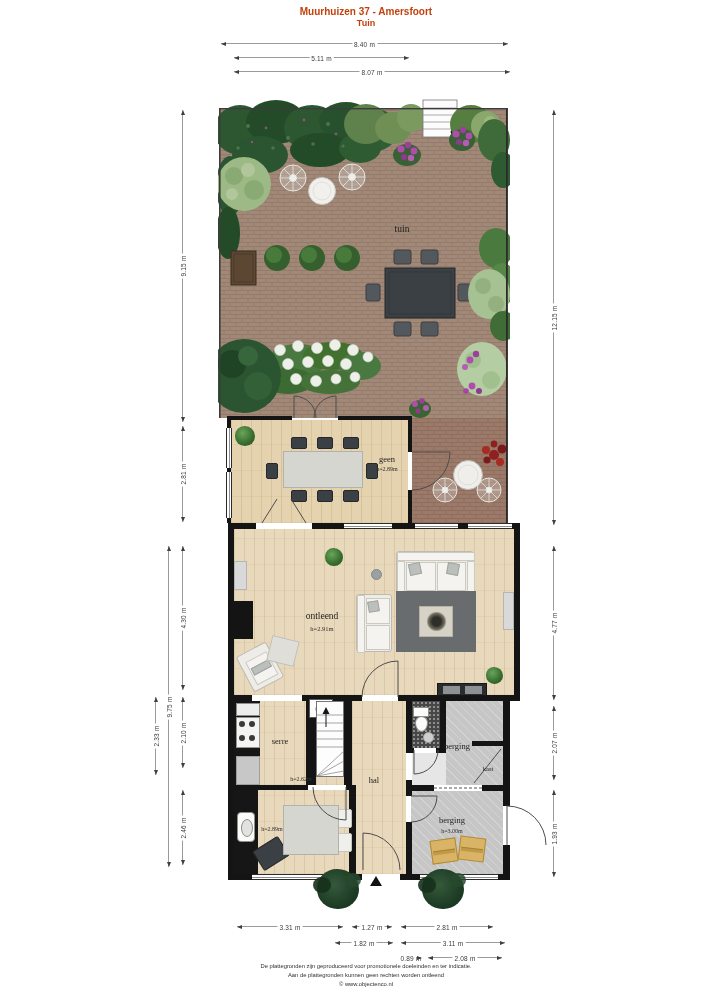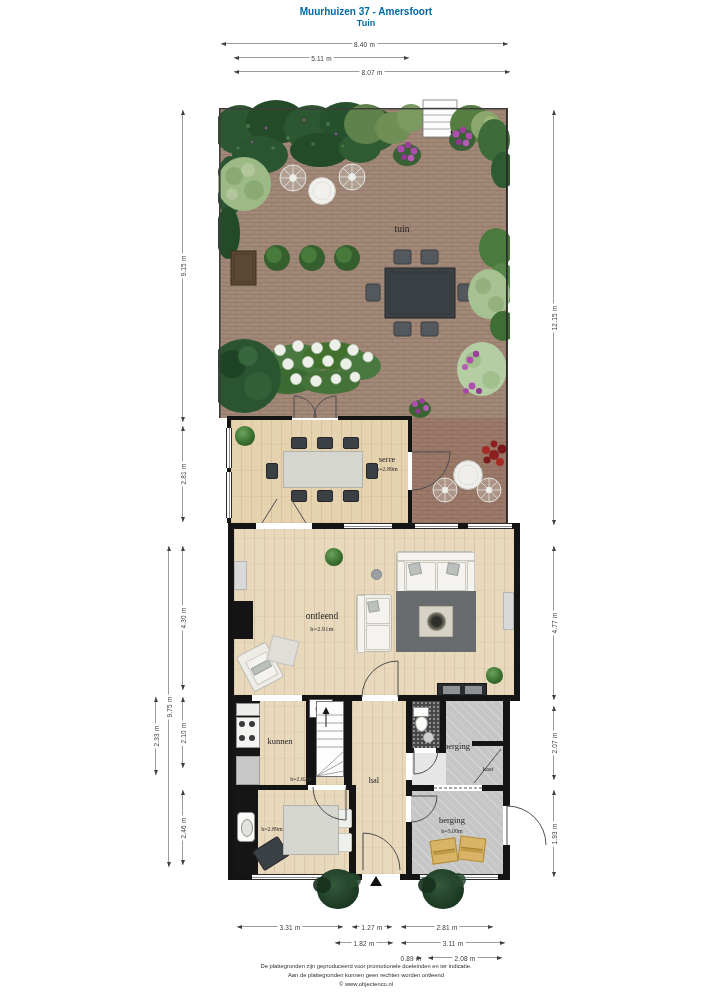--- a/index.html
+++ b/index.html
@@ -1,20 +1,20 @@
 <!DOCTYPE html>
 <html><head>
 <meta charset="utf-8">
 <style>
   html,body{margin:0;padding:0;background:#fff;}
   .page{position:relative;width:707px;height:1000px;background:#fff;overflow:hidden;
         font-family:"Liberation Sans",sans-serif;}
   .abs{position:absolute;}
   
-  .title-block{position:absolute;left:25px;right:0;top:6px;text-align:center;color:#0369a1;}
+  .title-block{position:absolute;left:25px;right:0;top:6px;text-align:center;color:#c2410c;}
   .title{font-size:10px;font-weight:bold;}
   .subtitle{font-size:9px;font-weight:bold;margin-top:1px;}
   .footer{position:absolute;left:25px;right:0;top:962px;text-align:center;
           font-size:5.8px;color:#2e2e2e;line-height:1.55;}
   
   .dim{position:absolute;}
   .dim-h{border-top:1px solid #9b9b9b;height:0;}
   .dim-h::before,.dim-h::after{content:"";position:absolute;top:-2.5px;width:0;height:0;
       border-top:2px solid transparent;border-bottom:2px solid transparent;}
   .dim-h::before{left:0;border-right:5px solid #3f3f3f;}
@@ -521,25 +521,25 @@
       <path d="M262,523 L277,499 M306,523 L291,499"></path>
       <path d="M434,788 L482,788" stroke-dasharray="3,2" stroke="#555"></path>
     </g>
   </svg>
 
   <div class="tree" style="left:317px;top:869px;width:42px;height:40px"></div>
   <div class="tree" style="left:422px;top:869px;width:42px;height:40px"></div>
   <div class="marker" style="left:370px;top:876px"></div>
 
   <div class="rlab" style="left:402px;top:229px;font-size:9.5px">tuin</div>
-  <div class="rlab" style="left:387px;top:459px;font-size:8.5px">serre</div>
+  <div class="rlab" style="left:387px;top:459px;font-size:8.5px">geen</div>
   <div class="hlab" style="left:387px;top:469px">h=2.89m</div>
   <div class="rlab" style="left:322px;top:616px;font-size:9.5px">ontleend</div>
   <div class="hlab" style="left:322px;top:628px;font-size:6.5px">h=2.91m</div>
-  <div class="rlab" style="left:280px;top:741px;font-size:8.5px">kunnen</div>
+  <div class="rlab" style="left:280px;top:741px;font-size:8.5px">serre</div>
   <div class="hlab" style="left:301px;top:779px">h=2.62m</div>
   <div class="rlab" style="left:374px;top:780px;font-size:8.5px">hal</div>
   <div class="rlab" style="left:457px;top:746px;font-size:8.5px">berging</div>
   <div class="rlab" style="left:488px;top:768px;font-size:6.5px">kast</div>
   <div class="rlab" style="left:452px;top:820px;font-size:8.5px">berging</div>
   <div class="hlab" style="left:452px;top:831px">h=3.00m</div>
   <div class="hlab" style="left:272px;top:829px">h=2.89m</div>
 
   <div class="footer">
     <div>De plattegronden zijn geproduceerd voor promotionele doeleinden en ter indicatie.</div>

